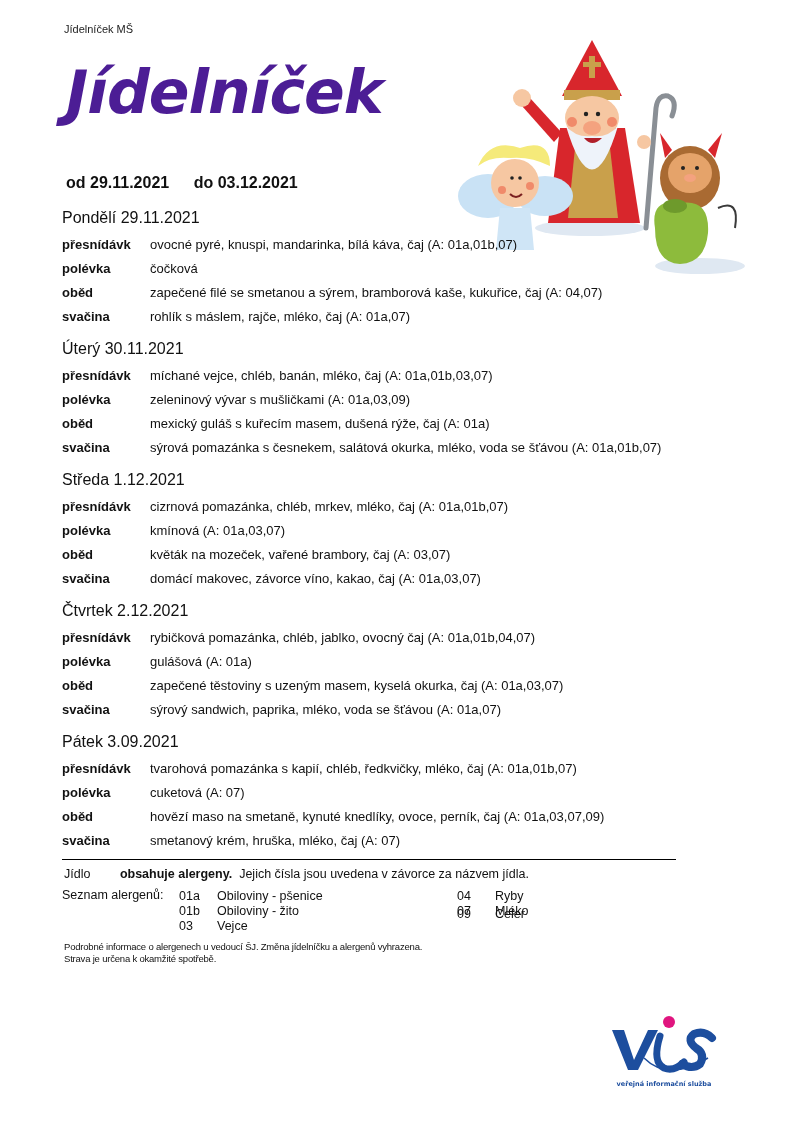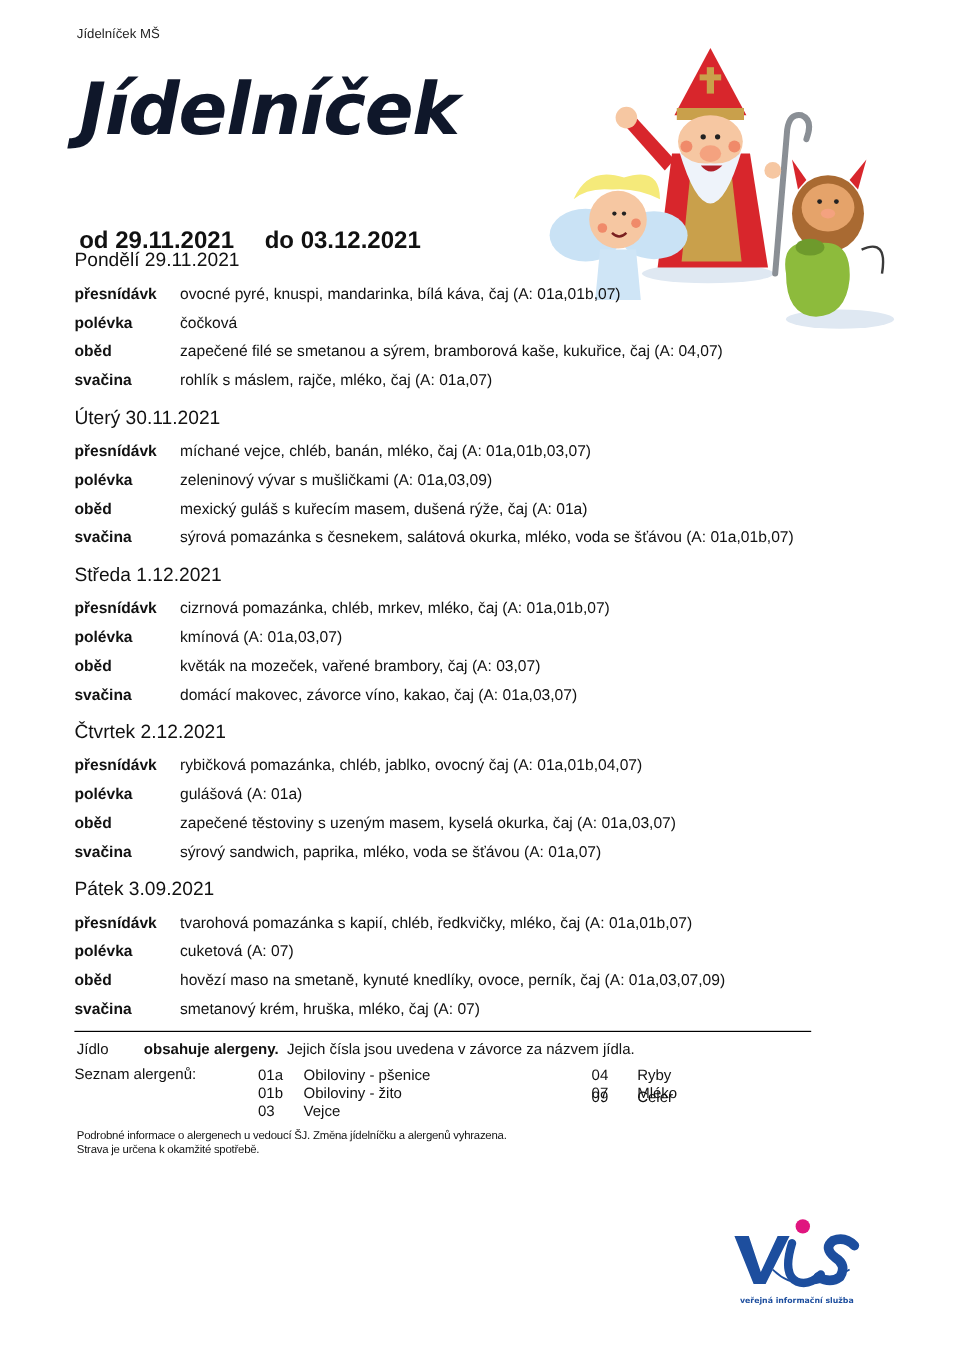--- a/index.html
+++ b/index.html
@@ -1,39 +1,39 @@
 <!DOCTYPE html>
 <html><head>
 <meta charset="utf-8">
 <style>
   html, body { margin: 0; padding: 0; background: #ffffff; }
   body { width: 794px; height: 1123px; position: relative; overflow: hidden;
          font-family: "Liberation Sans", sans-serif; color: #111; }
   .header-note { position: absolute; left: 64px; top: 23px; font-size: 11px; color: #222; }
   .big-title { position: absolute; left: 66px; top: 62px; font-family: "DejaVu Sans", sans-serif;
-               font-size: 60px; font-weight: bold; font-style: italic; color: #0f172a;
+               font-size: 60px; font-weight: bold; font-style: italic; color: #4c1d95;
                letter-spacing: -1px; line-height: 1; }
-  .date-range { position: absolute; left: 66px; top: 190px; font-size: 20px; font-weight: bold; }
+  .date-range { position: absolute; left: 66px; top: 174px; font-size: 16px; font-weight: bold; }
   .date-range span { display: inline-block; }
   .date-range .to { margin-left: 20px; }
   .illustration { position: absolute; left: 450px; top: 38px; width: 300px; height: 240px; }
   .days { position: absolute; left: 62px; top: 207px; width: 640px; }
   .day { margin-bottom: 0; }
   .day-title { font-size: 16px; font-weight: normal; height: 24px; line-height: 22px; margin-bottom: 4px; }
   .meal-row { display: flex; height: 24px; line-height: 20px; font-size: 13px; justify-content: space-between; }
   .meal-label { width: 88px; font-weight: bold; flex-shrink: 0; }
   .meal-value { flex: 1; white-space: nowrap; }
   .day + .day { margin-top: 7px; }
   .separator { position: absolute; left: 62px; top: 859px; width: 614px; height: 0; border-top: 1px solid #000; }
   .allergen-intro { position: absolute; left: 64px; top: 867px; font-size: 12.5px; }
   .allergen-intro b { font-weight: bold; margin-left: 26px; }
   .allergen-list { position: absolute; left: 62px; top: 888px; font-size: 12.5px; }
   .allergen-label { position: absolute; left: 0; top: 0; white-space: nowrap; }
   .allergen-item { position: absolute; white-space: nowrap; height: 16px; line-height: 16px; }
-  .allergen-code { display: inline-block; width: 38px; margin-left: 36px; }
+  .allergen-code { display: inline-block; width: 38px; }
   .footnote { position: absolute; left: 64px; top: 941px; font-size: 9.5px; line-height: 12px; letter-spacing: -0.2px; }
   .vis-logo { position: absolute; left: 608px; top: 1010px; width: 112px; height: 80px; }
 </style>
 </head>
 <body>
 
 <div class="header-note">Jídelníček MŠ</div>
 <div class="big-title">Jídelníček</div>
 <div class="date-range">
   <span>od 29.11.2021</span>

